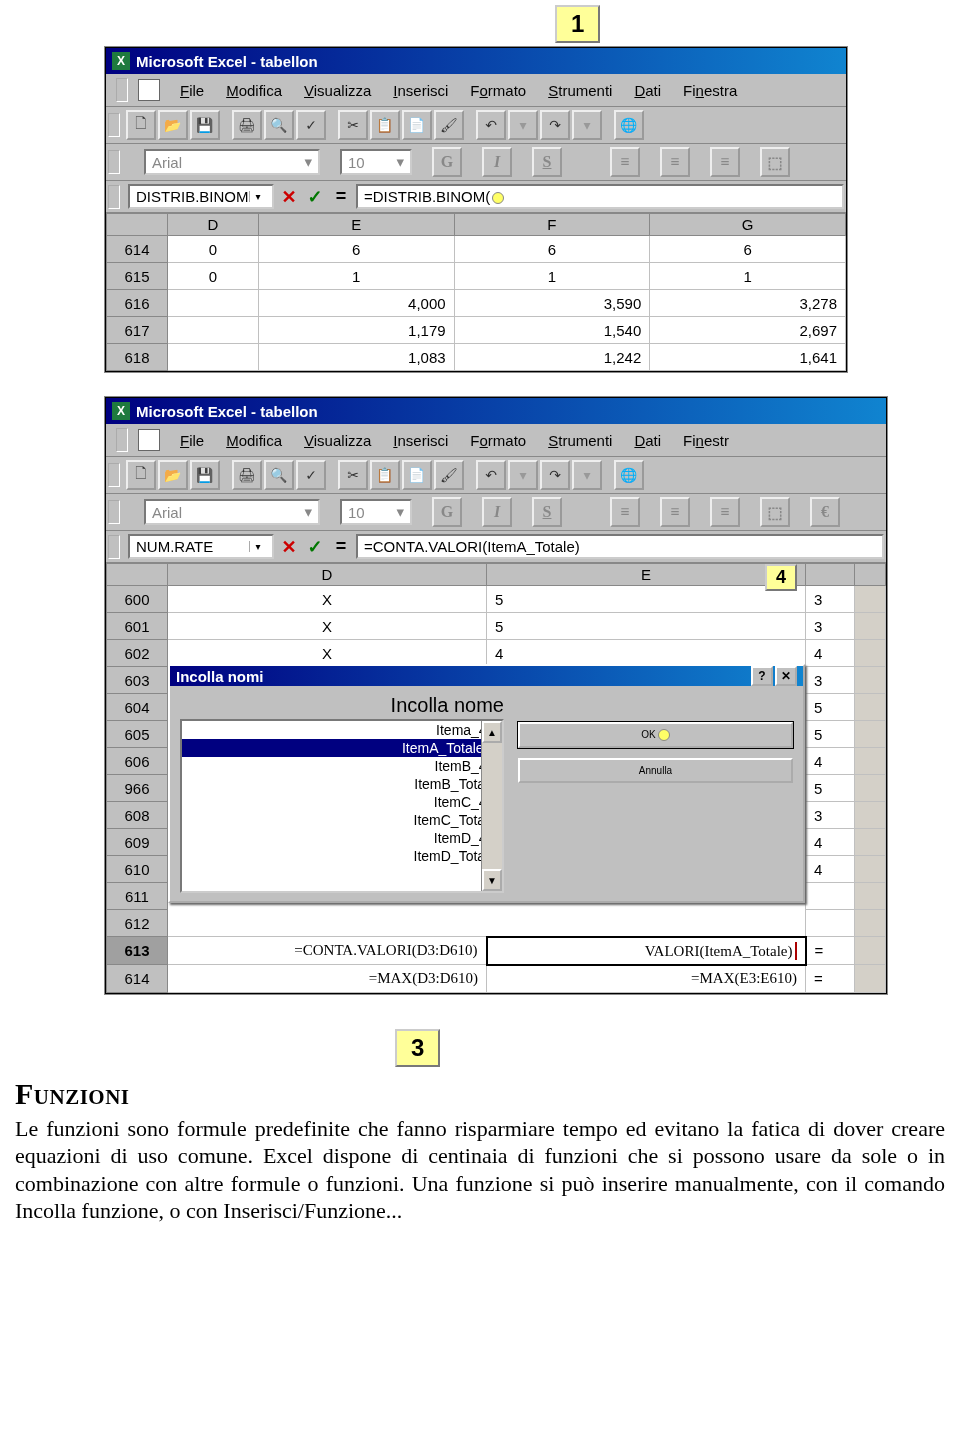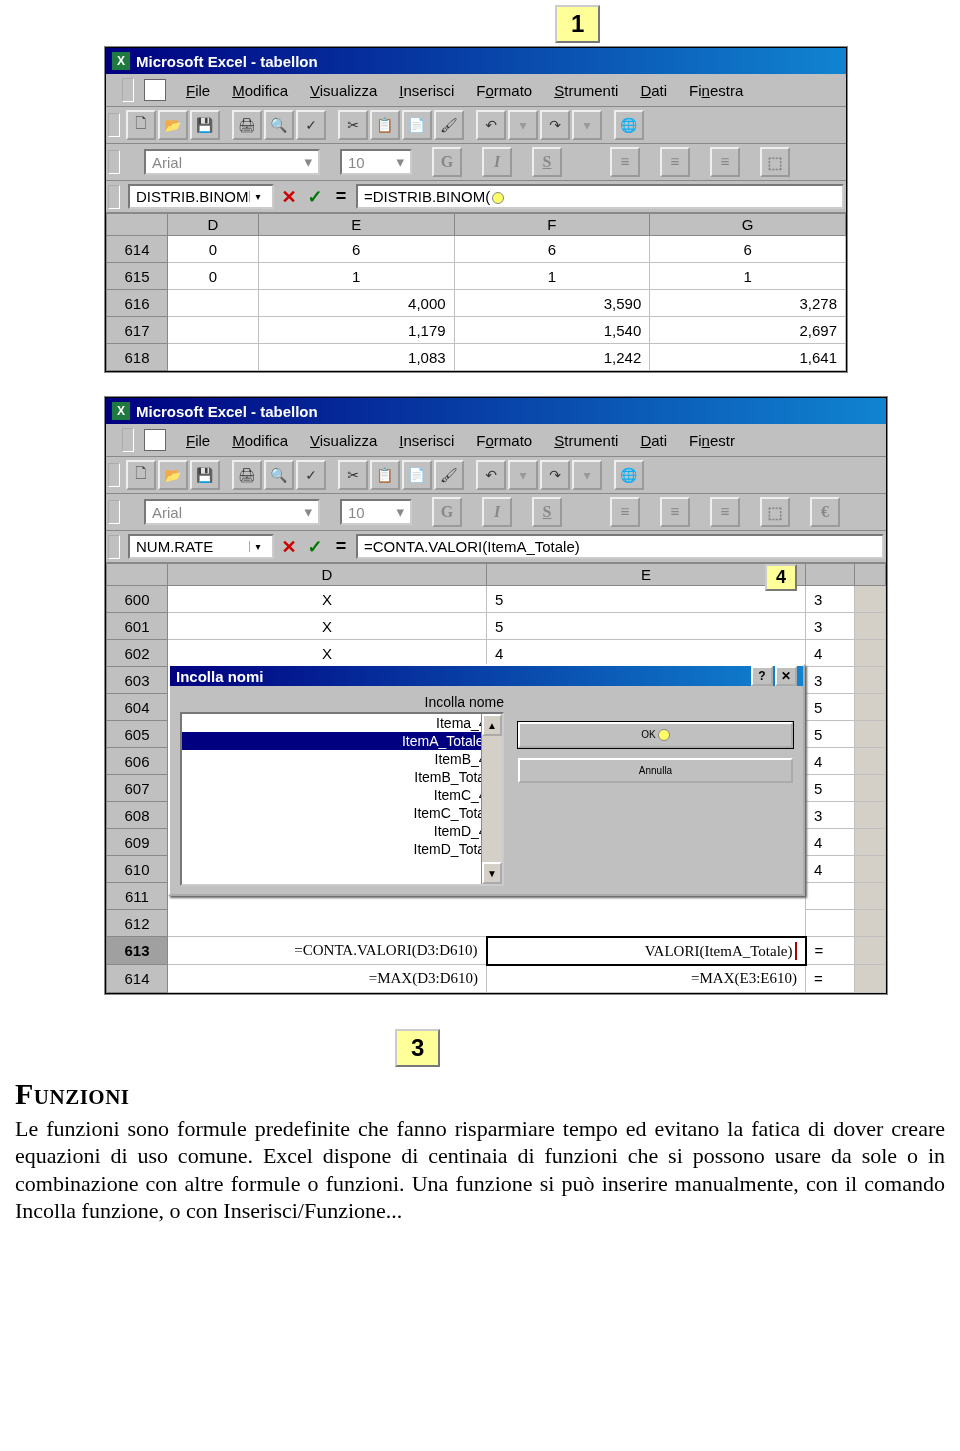--- a/index.html
+++ b/index.html
@@ -6,21 +6,21 @@
   .page{padding:0 15px 30px 15px}
   .callout-box{display:inline-block;background:#ffff99;border:2px outset #ccc;font-family:Arial,sans-serif;font-size:24px;font-weight:bold;padding:3px 14px}
   .callout1{margin-left:540px;margin-top:5px}
   .callout3{margin-left:380px;margin-top:10px;margin-bottom:10px}
   .callout4{position:absolute;right:8px;top:0;background:#ffff99;border:2px outset #ccc;padding:1px 9px;font-family:Arial,sans-serif;font-weight:bold;font-size:18px}
   .excel-win{border:1px solid #000;box-shadow:0 0 0 1px #888;margin:4px auto 25px auto;font-family:"MS Sans Serif",Arial,sans-serif;font-size:15px}
   .win1{width:740px;margin-left:90px}
   .win2{width:780px;margin-left:90px;position:relative}
   .titlebar{background:linear-gradient(to right,#000080,#1084d0);color:#fff;padding:4px 6px;font-weight:bold;display:flex;align-items:center;gap:6px}
   .excel-icon{width:18px;height:18px;background:#1e7a3e;display:inline-flex;align-items:center;justify-content:center;color:#fff;font-size:12px;font-weight:bold}
-  .menubar{background:#c0c0c0;padding:4px 16px;border-bottom:1px solid #888;display:flex;gap:6px;align-items:center}
+  .menubar{background:#c0c0c0;padding:4px 10px;border-bottom:1px solid #888;display:flex;gap:6px;align-items:center}
   .handle{width:10px;height:22px;border:1px inset #fff;margin-right:4px;background:#c0c0c0}
   .doc-icon{width:20px;height:20px;border:1px solid #666;background:#fff;display:inline-block;margin-right:6px}
   .menu-item{padding:2px 8px;cursor:default}
   .menu-item u{text-decoration:underline}
   .toolbar{background:#c0c0c0;padding:3px 2px;border-bottom:1px solid #888;display:flex;gap:2px;align-items:center}
   .tbtn{width:26px;height:26px;border:2px outset #eee;background:#c0c0c0;display:inline-flex;align-items:center;justify-content:center;font-size:14px;color:#333}
   .tbtn.dis{color:#999}
   .tsep{width:8px}
   .fmtbar{background:#c0c0c0;padding:3px 2px;border-bottom:1px solid #888;display:flex;gap:20px;align-items:center}
   .combo{background:#fff;border:2px inset #ccc;padding:2px 6px;color:#888;display:flex;align-items:center;justify-content:space-between}
@@ -55,21 +55,21 @@
   .dlg-body{padding:8px 10px;display:flex;gap:14px}
   .listbox{background:#fff;border:2px inset #ccc;width:320px;height:170px;overflow:hidden;position:relative}
   .listbox .item{padding:1px 6px;font-size:14px}
   .listbox .item.sel{background:#000080;color:#fff}
   .listbox .scroll{position:absolute;right:0;top:0;bottom:0;width:20px;background:#d4d0c8;border-left:1px solid #888;display:flex;flex-direction:column;justify-content:space-between}
   .scrbtn{height:18px;border:2px outset #fff;display:flex;align-items:center;justify-content:center;font-size:10px}
   .dlg-right{display:flex;flex-direction:column;gap:10px;flex:1}
   .dlg-btn{background:#c0c0c0;border:2px outset #fff;padding:5px 6px;text-align:center;font-size:10px}
   .dlg-btn.ok{box-shadow:0 0 0 1px #000}
   .dlg-btn .yellow-dot{display:inline-block;width:10px;height:10px;background:#ffff66;border:1px solid #888;border-radius:50%;vertical-align:middle;margin-left:2px}
-  .dlg-label{font-size:14px;margin-bottom:2px}
+  .dlg-label{font-size:20px;margin-bottom:2px}
   .colhead-rel{position:relative}
   
   h2.funzioni{font-family:"Bookman Old Style","Times New Roman",serif;font-weight:bold;font-size:30px;margin:0 0 4px 0;letter-spacing:0.5px;font-variant:small-caps}
   p.body{font-size:22px;line-height:1.25;text-align:justify;margin:0}
 </style>
 </head>
 <body>
 
 <div class="page">
 
@@ -355,21 +355,21 @@
             <td class="rowh">605</td>
             <td class="left">5</td>
             <td class="scrollcol"></td>
           </tr>
       <tr>
             <td class="rowh">606</td>
             <td class="left">4</td>
             <td class="scrollcol"></td>
           </tr>
       <tr>
-            <td class="rowh">607</td>
+            <td class="rowh">966</td>
             <td class="left">5</td>
             <td class="scrollcol"></td>
           </tr>
       <tr>
             <td class="rowh">608</td>
             <td class="left">3</td>
             <td class="scrollcol"></td>
           </tr>
       <tr>
             <td class="rowh">609</td>

